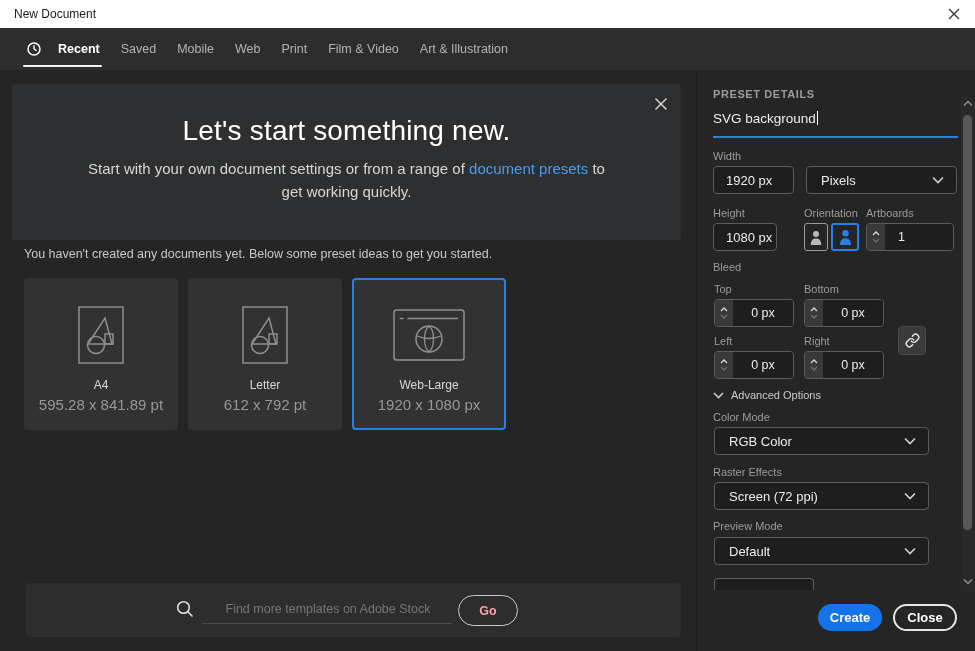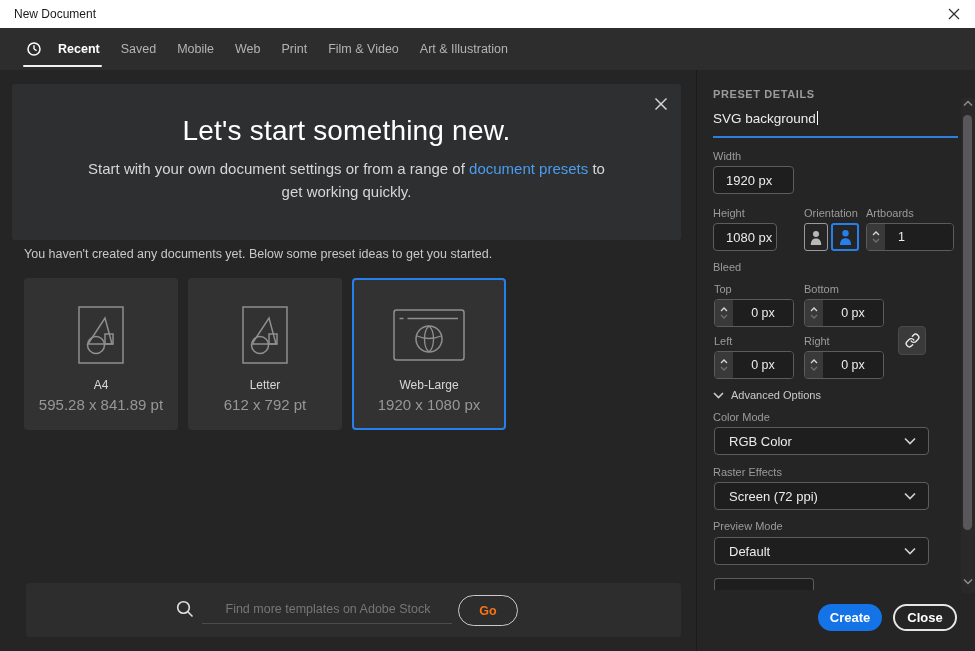--- a/index.html
+++ b/index.html
@@ -40,21 +40,21 @@
   .card.selected .card-icon { margin-top:25px; }
   .card-name { margin-top:13px; font-size:12px; color:#d8d8d8; }
   .card-dims { margin-top:4px; font-size:15px; color:#979797; }
 
   
   .stock { position:absolute; left:26px; top:513px; width:655px; height:54px; background:#2d2d2e; border-radius:4px; }
   .stock-mag { position:absolute; left:150px; top:17px; }
   .stock-input { position:absolute; left:176px; top:14px; width:252px; height:24px; background:transparent; border:none; outline:none; font-family:"Liberation Sans",sans-serif; font-size:12.5px; color:#cfcfcf;text-align:center; }
   .stock-input::placeholder { color:#767676; }
   .stock-uline { position:absolute; left:176px; top:40px; width:250px; height:1px; background:#4b4b4b; }
-  .go-btn { position:absolute; left:432px; top:12px; width:60px; height:31px; border:1.5px solid #c9c9c9; border-radius:16px; background:transparent; color:#f97316; font-family:"Liberation Sans",sans-serif; font-size:12.5px; font-weight:bold; display:flex; align-items:center; justify-content:center; cursor:pointer; }
+  .go-btn { position:absolute; left:432px; top:12px; width:60px; height:31px; border:1.5px solid #c9c9c9; border-radius:16px; background:transparent; color:#fca5a5; font-family:"Liberation Sans",sans-serif; font-size:12.5px; font-weight:bold; display:flex; align-items:center; justify-content:center; cursor:pointer; }
 
   
   .pd-header { position:absolute; left:16px; top:18px; font-size:11px; font-weight:bold; letter-spacing:.6px; color:#9b9b9b; }
   .pd-name { position:absolute; left:16px; top:41px; width:240px; font-size:13.5px; color:#ececec; white-space:nowrap; }
   .caret { display:inline-block; width:1px; height:14px; background:#ffffff; vertical-align:-2px; margin-left:1px; }
   .pd-name-line { position:absolute; left:16px; top:66px; width:245px; height:2px; background:#2f7fdf; }
 
   .flabel { position:absolute; font-size:11px; color:#9b9b9b; }
   .ibox { position:absolute; height:28px; background:#1e1e1f; border:1px solid #5c5c5c; border-radius:4px; color:#ececec; font-size:13px; display:flex; align-items:center; padding-left:12px; cursor:text; }
   .dbox { position:absolute; height:28px; background:#1e1e1f; border:1px solid #5c5c5c; border-radius:4px; color:#ececec; font-size:13px; display:flex; align-items:center; justify-content:space-between; padding:0 12px 0 14px; cursor:pointer; }
@@ -207,20 +207,26 @@
 
     <div class="sidebar">
 
       <div class="pd-header">PRESET DETAILS</div>
 
       <div class="pd-name"><span>SVG background</span><span class="caret"></span></div>
       <div class="pd-name-line"></div>
 
       <div class="flabel" style="left:16px; top:80px;">Width</div>
       <div class="ibox" style="left:16px; top:96px; width:81px;">1920 px</div>
+      <div class="dbox" style="left:109px; top:96px; width:151px;">
+        <span>Pixels</span>
+        <svg width="12" height="8" viewBox="0 0 12 8">
+            <polyline points="1,1.5 6,6.5 11,1.5" fill="none" stroke="#cfcfcf" stroke-width="1.7"></polyline>
+          </svg>
+      </div>
 
       <div class="flabel" style="left:16px; top:137px;">Height</div>
       <div class="flabel" style="left:107px; top:137px;">Orientation</div>
       <div class="flabel" style="left:169px; top:137px;">Artboards</div>
 
       <div class="ibox" style="left:16px; top:153px; width:64px;">1080 px</div>
 
       <div class="orient portrait">
         <svg width="12" height="15" viewBox="0 0 12 15">
           <circle cx="6" cy="4" r="3" fill="#b8b8b8"></circle>

